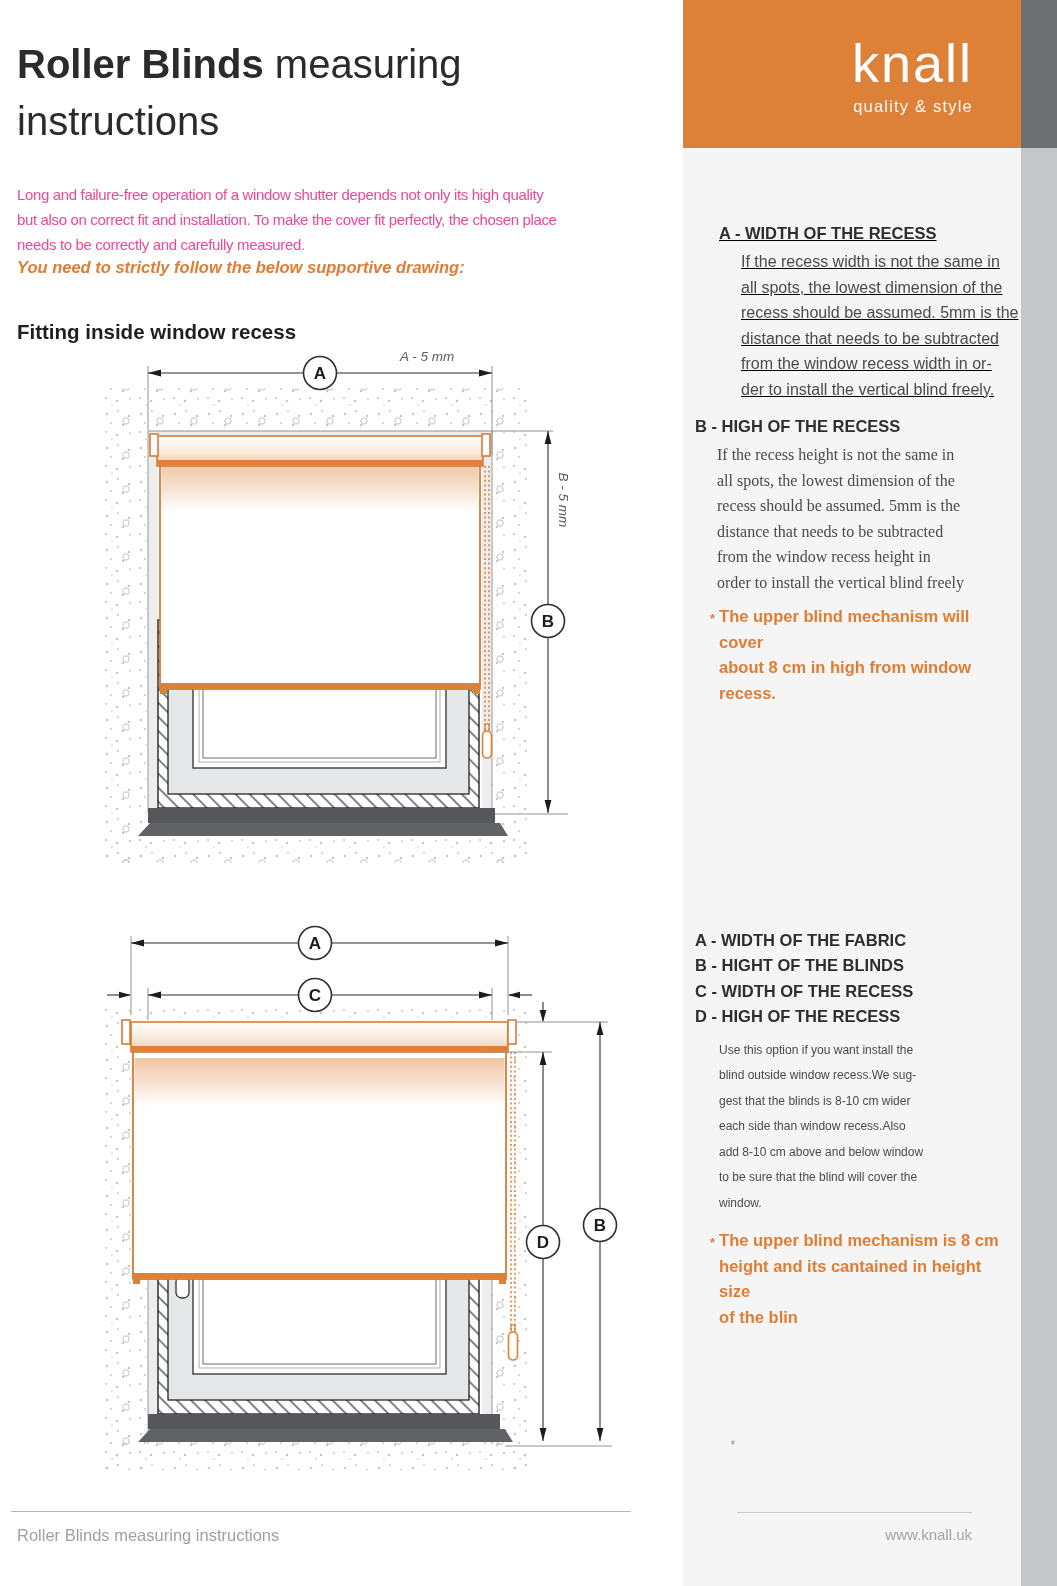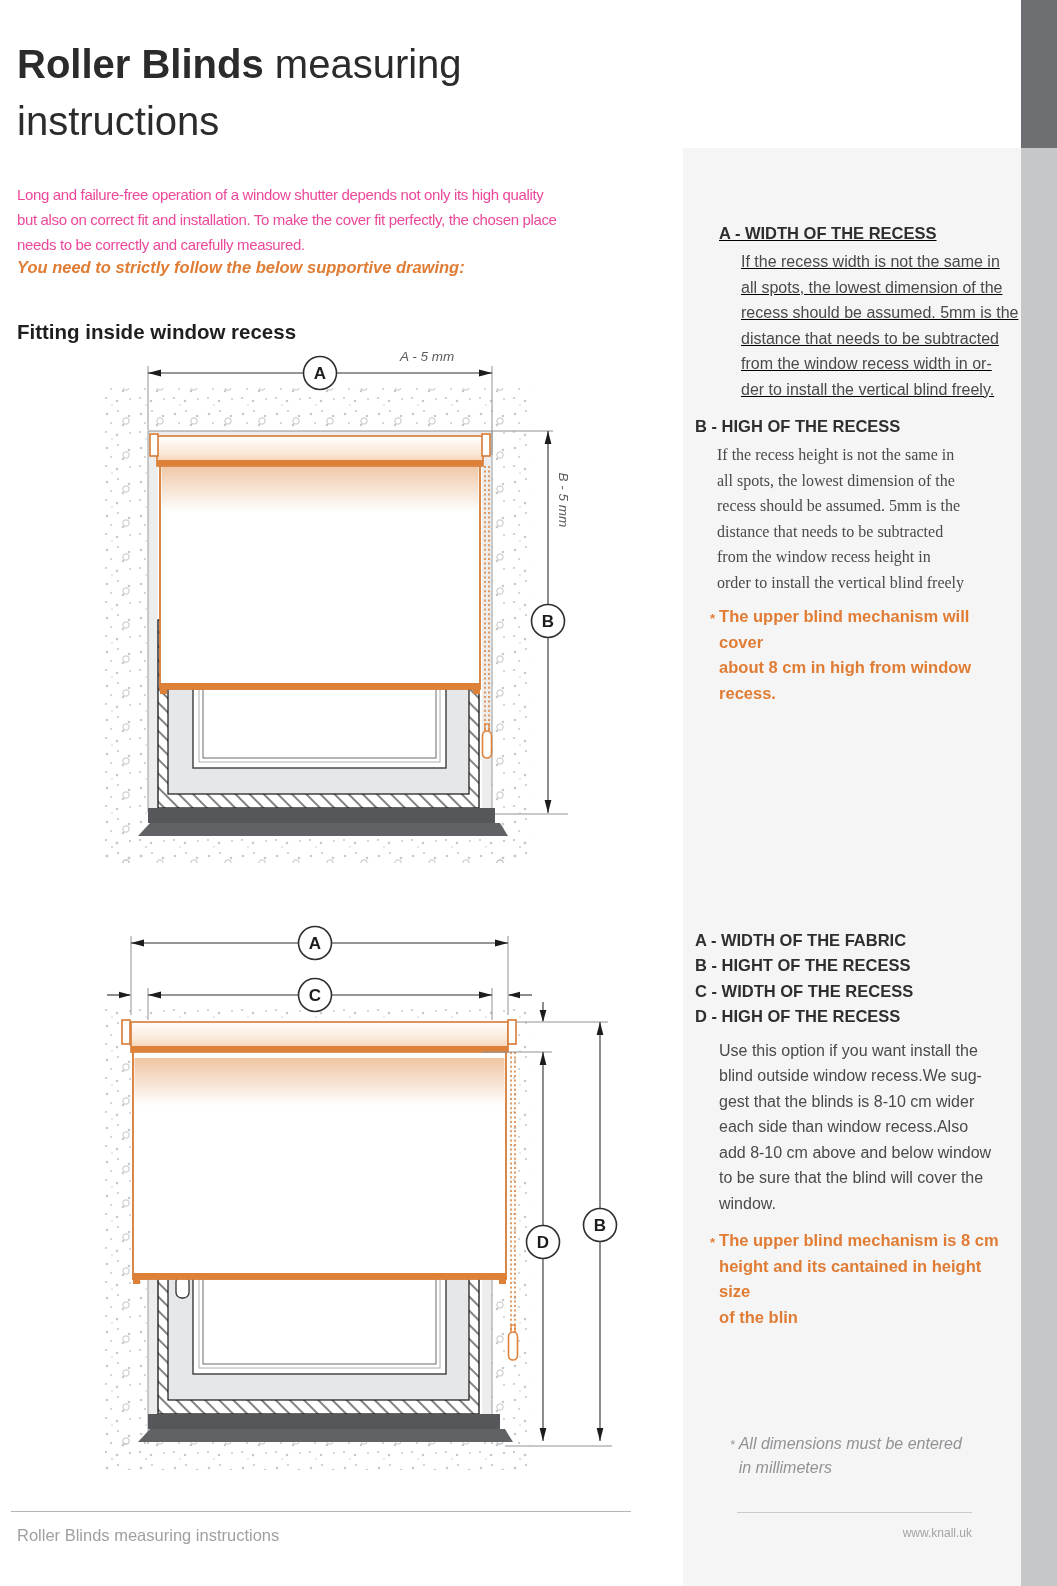--- a/index.html
+++ b/index.html
@@ -32,45 +32,49 @@
   .sb-block-a{left:719px;top:224px;width:312px;text-decoration:underline;}
   .sb-block-a .sb-body{margin-left:22px;}
   .sb-block-b{left:695px;top:417px;width:312px;}
   .sb-block-b .sb-body{margin-left:22px;font-family:Liberation Serif, serif;}
   .sb-note{display:flex;font-size:16.5px;font-weight:700;line-height:25.5px;color:#e07c33;}
   .sb-note .star{font-size:13px;margin-right:4px;padding-top:2px;}
   .sb-note .txt{white-space:pre-line;}
   .note-1{left:710px;top:604px;width:300px;}
   .sb-legend{left:695px;top:928px;width:312px;}
   .legend-item{font-size:16.5px;font-weight:700;color:#2e2e2e;line-height:25.4px;}
-  .legend-body{margin:8px 0 0 24px;font-size:16px;line-height:25.5px;color:#4a4a4a;white-space:pre-line;}
+  .legend-body{margin:8px 0 0 24px;font-size:12px;line-height:25.5px;color:#4a4a4a;white-space:pre-line;}
   .note-2{left:710px;top:1228px;width:300px;}
   .dims-note{left:730px;top:1432px;width:250px;display:flex;font-size:16px;font-style:italic;
              line-height:24px;color:#909294;}
   .dims-note .star{font-size:12px;margin-right:4px;padding-top:1px;}
   .dims-note .txt{white-space:pre-line;}
   .right-divider{left:737px;top:1512px;width:235px;height:1px;background:#c9cacb;}
-  .site-url{left:737px;top:1526px;width:235px;text-align:right;font-size:12px;color:#a2a4a6;}
+  .site-url{left:737px;top:1526px;width:235px;text-align:right;font-size:15px;color:#a2a4a6;}
 
   
   .footer-line{left:11px;top:1511px;width:620px;height:1px;background:#b3b5b7;}
   .footer-text{left:17px;top:1526px;font-size:16.5px;color:#a0a0a0;}
 
   svg text{font-family:"Liberation Sans","DejaVu Sans",sans-serif;}
   .circ-letter{font-size:17px;font-weight:700;fill:#1c1c1c;text-anchor:middle;}
   .dim-label{font-size:13.5px;font-style:italic;fill:#5a5c5e;}
 </style>
 </head>
 <body>
 
 <div class="page">
 
   <div class="abs side-panel"></div>
   <div class="abs strip-dark"></div>
   <div class="abs strip-light"></div>
+  <div class="abs brand-box">
+    <div class="brand-logo">knall</div>
+    <div class="brand-tagline">quality &amp; style</div>
+  </div>
 
   <div class="abs doc-title"><b>Roller Blinds</b><span> measuring instructions</span></div>
   <div class="abs intro">Long and failure-free operation of a window shutter depends not only its high quality
 but also on correct fit and installation. To make the cover fit perfectly, the chosen place
 needs to be correctly and carefully measured.</div>
   <div class="abs warning">You need to strictly follow the below supportive drawing:</div>
   <div class="abs h2 h2-inside">Fitting inside window recess</div>
 
   <svg class="abs" style="left:0;top:340px;" width="620" height="535" viewBox="0 340 620 535">
     <defs>
@@ -310,43 +314,41 @@
 
   <div class="abs sb-note note-1">
     <span class="star">*</span>
     <span class="txt">The upper blind mechanism will cover
 about 8 cm in high from window
 recess.</span>
   </div>
 
   <div class="abs sb-legend">
     <div class="legend-item">A - WIDTH OF THE FABRIC</div>
-    <div class="legend-item">B - HIGHT OF THE RECESS</div>
+    <div class="legend-item">B - HIGHT OF THE BLINDS</div>
     <div class="legend-item">C - WIDTH OF THE RECESS</div>
     <div class="legend-item">D - HIGH OF THE RECESS</div>
     <div class="legend-body">Use this option if you want install the
 blind outside window recess.We sug-
 gest that the blinds is 8-10 cm wider
 each side than window recess.Also
 add 8-10 cm above and below window
 to be sure that the blind will cover the
 window.</div>
   </div>
 
   <div class="abs sb-note note-2">
     <span class="star">*</span>
     <span class="txt">The upper blind mechanism is 8 cm
 height and its cantained in height size
 of the blin</span>
   </div>
 
   <div class="abs dims-note">
     <span class="star">*</span>
-    <span class="txt">All dimensions must be entered
-in millimeters</span>
   </div>
 
   <div class="abs right-divider"></div>
   <div class="abs site-url">www.knall.uk</div>
 
   <div class="abs footer-line"></div>
   <div class="abs footer-text">Roller Blinds measuring instructions</div>
 
 </div>
 

